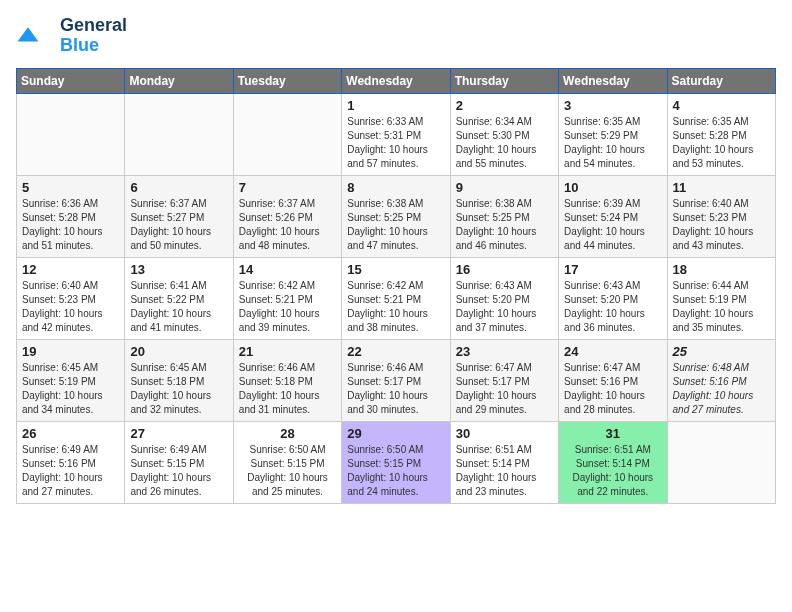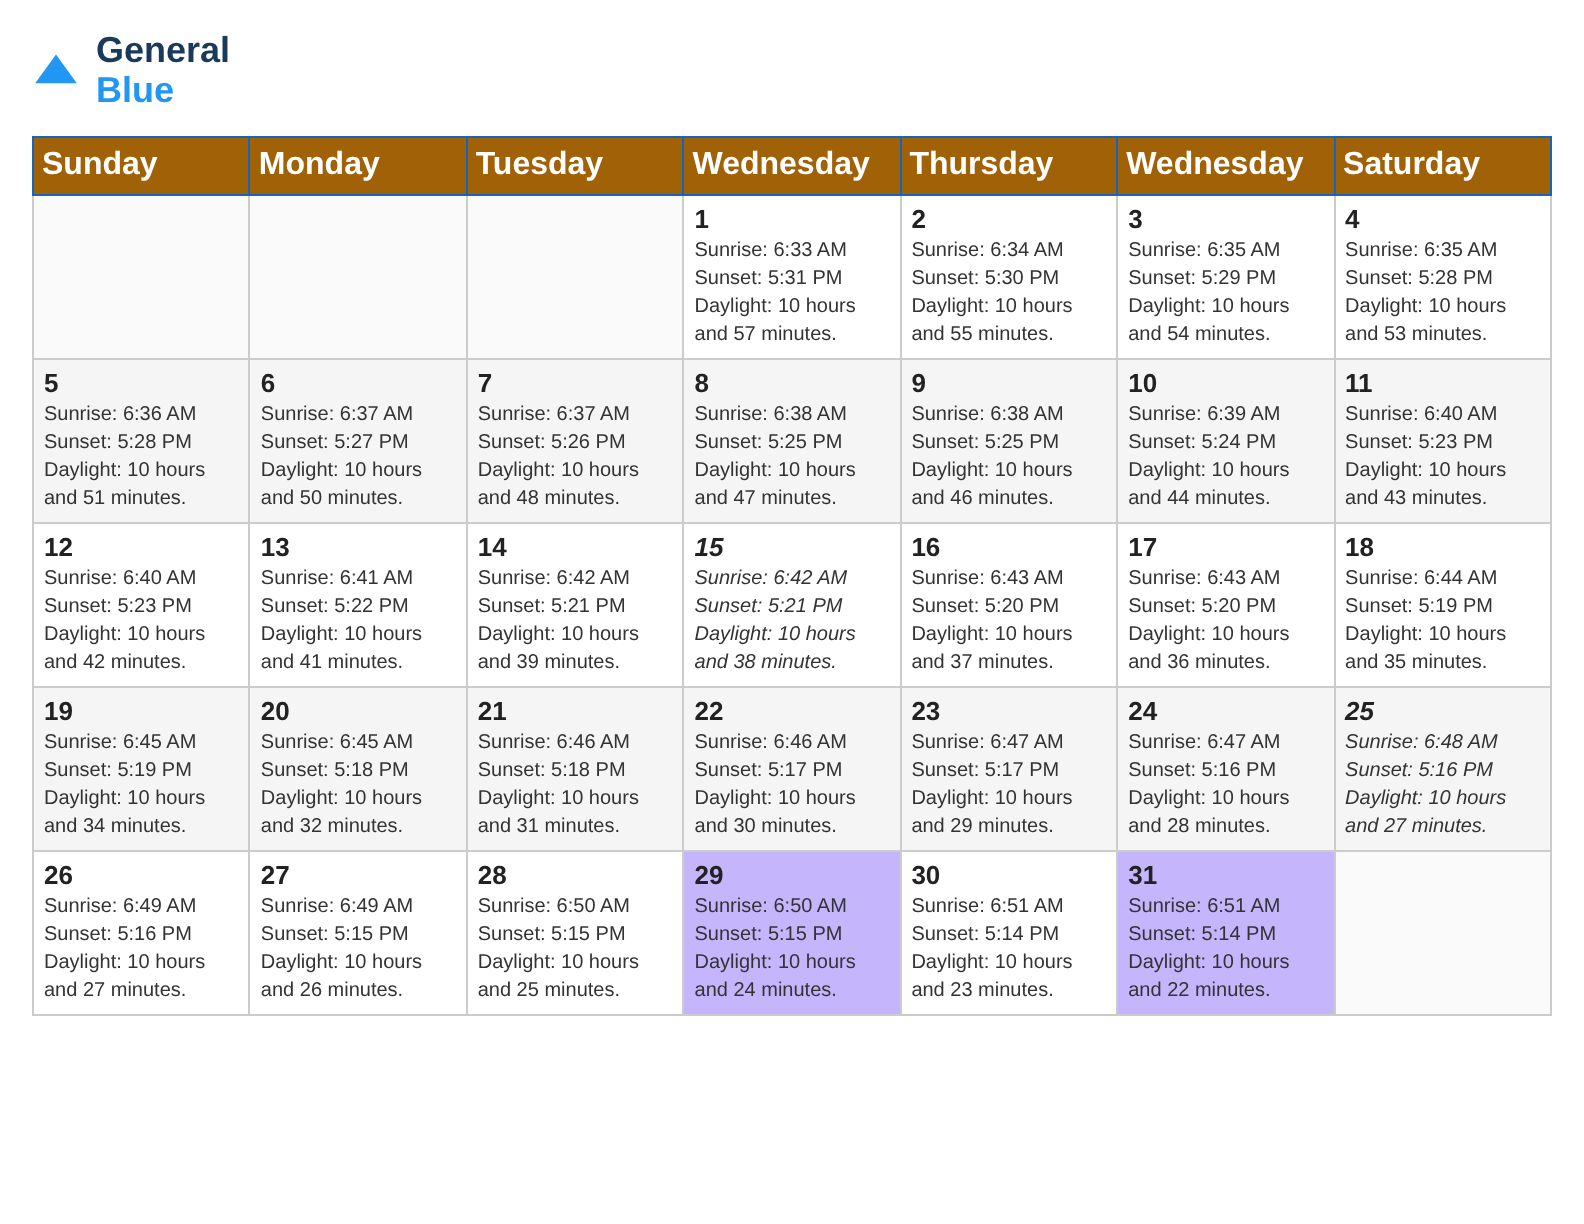--- a/index.html
+++ b/index.html
@@ -12,21 +12,21 @@
     }
     .header {
       display: flex;
       justify-content: space-between;
       align-items: flex-start;
       margin-bottom: 12px;
     }
     .logo {
       display: flex;
       align-items: center;
-      gap: 8px;
+      gap: 20px;
     }
     .logo-text {
       font-size: 18px;
       font-weight: bold;
       color: #1a3a5c;
       line-height: 1.1;
     }
     .logo-text span {
       color: #2196F3;
     }
@@ -45,23 +45,23 @@
     .location {
       font-size: 15px;
       color: #1a3a5c;
     }
     table {
       width: 100%;
       border-collapse: collapse;
       table-layout: fixed;
     }
     thead th {
-      background: #a16207;
+      background: #737373;
       color: #fff;
-      font-size: 16px;
+      font-size: 12px;
       font-weight: bold;
       padding: 5px 4px;
       text-align: left;
       border: 1px solid #1565C0;
     }
     td {
       border: 1px solid #ccc;
       vertical-align: top;
       padding: 4px 5px;
       font-size: 10px;
@@ -177,21 +177,21 @@
           <div class="cell-text">Sunrise: 6:40 AM<br>Sunset: 5:23 PM<br>Daylight: 10 hours<br>and 42 minutes.</div>
         </td>
         <td style="background: rgb(255, 255, 255);">
           <span class="day-num">13</span>
           <div class="cell-text">Sunrise: 6:41 AM<br>Sunset: 5:22 PM<br>Daylight: 10 hours<br>and 41 minutes.</div>
         </td>
         <td style="background: rgb(255, 255, 255);">
           <span class="day-num">14</span>
           <div class="cell-text">Sunrise: 6:42 AM<br>Sunset: 5:21 PM<br>Daylight: 10 hours<br>and 39 minutes.</div>
         </td>
-        <td style="background: rgb(255, 255, 255); font-style: italic;">
+        <td style="background: rgb(255, 255, 255);">
           <span class="day-num">15</span>
           <div class="cell-text">Sunrise: 6:42 AM<br>Sunset: 5:21 PM<br>Daylight: 10 hours<br>and 38 minutes.</div>
         </td>
         <td style="background: rgb(255, 255, 255);">
           <span class="day-num">16</span>
           <div class="cell-text">Sunrise: 6:43 AM<br>Sunset: 5:20 PM<br>Daylight: 10 hours<br>and 37 minutes.</div>
         </td>
         <td style="background: rgb(255, 255, 255);">
           <span class="day-num">17</span>
           <div class="cell-text">Sunrise: 6:43 AM<br>Sunset: 5:20 PM<br>Daylight: 10 hours<br>and 36 minutes.</div>
@@ -233,32 +233,32 @@
       </tr>
       <tr>
         <td style="background: rgb(255, 255, 255);">
           <span class="day-num">26</span>
           <div class="cell-text">Sunrise: 6:49 AM<br>Sunset: 5:16 PM<br>Daylight: 10 hours<br>and 27 minutes.</div>
         </td>
         <td style="background: rgb(255, 255, 255);">
           <span class="day-num">27</span>
           <div class="cell-text">Sunrise: 6:49 AM<br>Sunset: 5:15 PM<br>Daylight: 10 hours<br>and 26 minutes.</div>
         </td>
-        <td style="background: rgb(255, 255, 255);">
+        <td style="background: rgb(255, 255, 255); text-align: center;">
           <span class="day-num">28</span>
           <div class="cell-text">Sunrise: 6:50 AM<br>Sunset: 5:15 PM<br>Daylight: 10 hours<br>and 25 minutes.</div>
         </td>
         <td style="background: #c4b5fd;">
           <span class="day-num">29</span>
           <div class="cell-text">Sunrise: 6:50 AM<br>Sunset: 5:15 PM<br>Daylight: 10 hours<br>and 24 minutes.</div>
         </td>
         <td style="background: rgb(255, 255, 255);">
           <span class="day-num">30</span>
           <div class="cell-text">Sunrise: 6:51 AM<br>Sunset: 5:14 PM<br>Daylight: 10 hours<br>and 23 minutes.</div>
         </td>
-        <td style="background: #c4b5fd;">
+        <td style="background: #86efac; text-align: center;">
           <span class="day-num">31</span>
           <div class="cell-text">Sunrise: 6:51 AM<br>Sunset: 5:14 PM<br>Daylight: 10 hours<br>and 22 minutes.</div>
         </td>
         <td class="empty"></td>
       </tr>
     </tbody>
 </table>
 
 </body></html>

